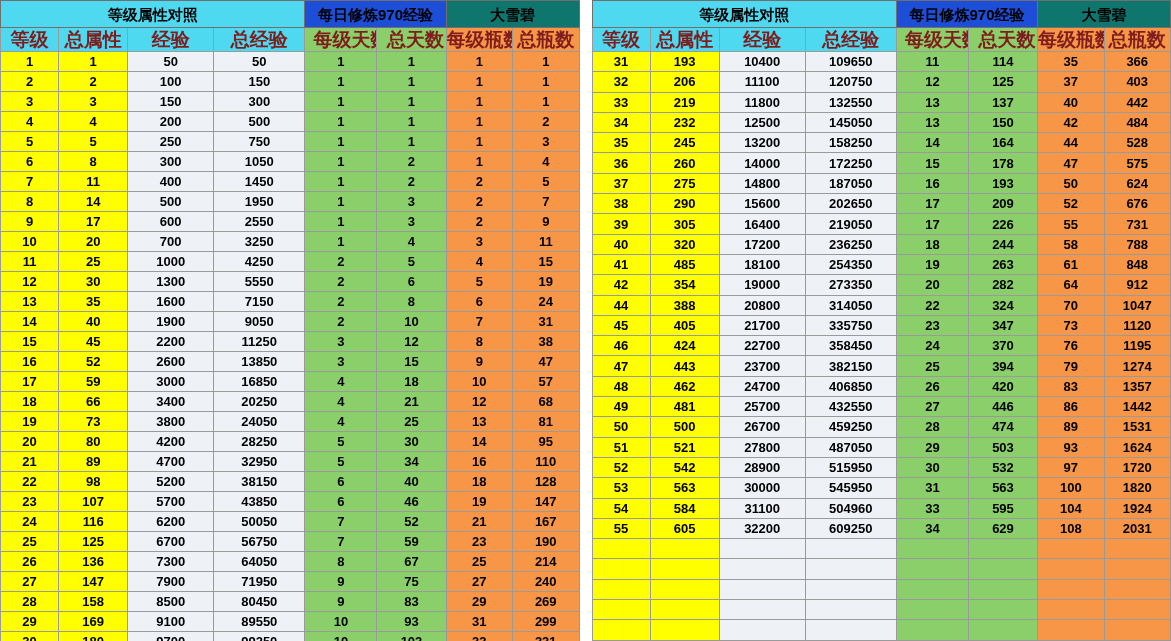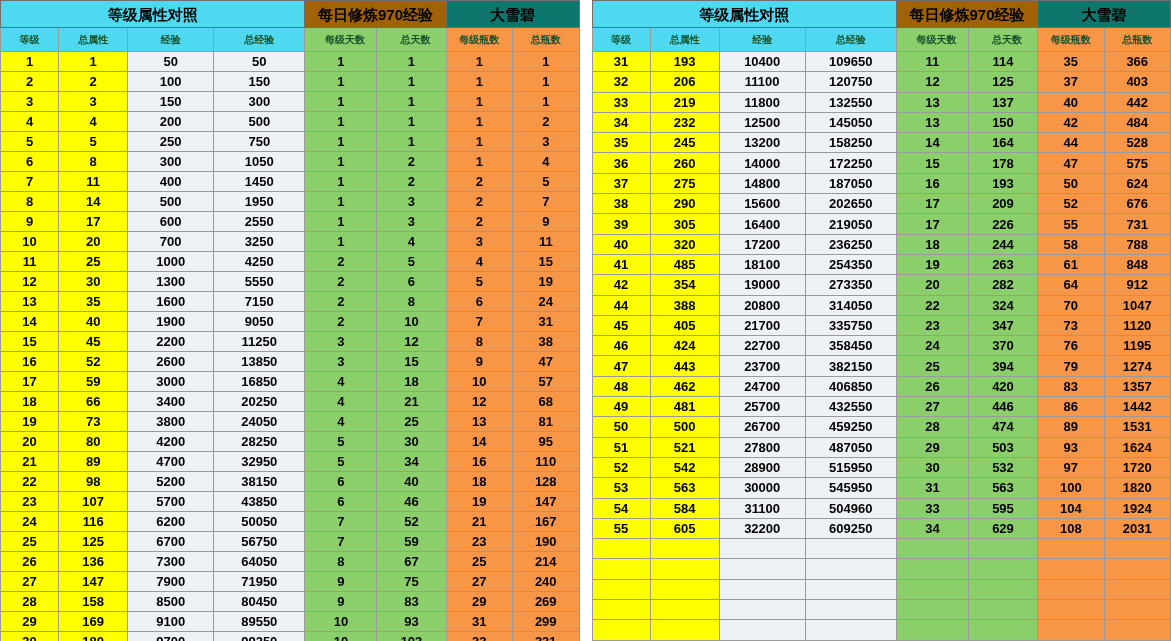--- a/index.html
+++ b/index.html
@@ -42,28 +42,28 @@
     overflow: hidden;
   }
   
   .grp {
     height: 26px;
     font-size: 15px;
     color: #000;
     border: 1px solid #6f6f6f;
   }
   .grp-cyan   { background: #4fd9f0; }
-  .grp-green  { background: #a16207; }
+  .grp-green  { background: #1d4ed8; }
   .grp-orange { background: #0f766e; }
 
   
   .hdr {
     height: 23px;
-    font-size: 10px;
-    color: #14532d;
+    font-size: 19px;
+    color: #7f1d1d;
   }
   .hdr-cyan   { background: #4fd9f0; }
   .hdr-green  { background: #8bcf6a; padding-left: 8px; }
   .hdr-orange { background: #f79646; }
 
   
   .c-yellow { background: #ffff00; color: #000; }
   .c-white  { background: #eef2f7; color: #000; font-weight: bold; }
   .c-green  { background: #8bcf6a; color: #000; }
   .c-orange { background: #f79646; color: #000; }

